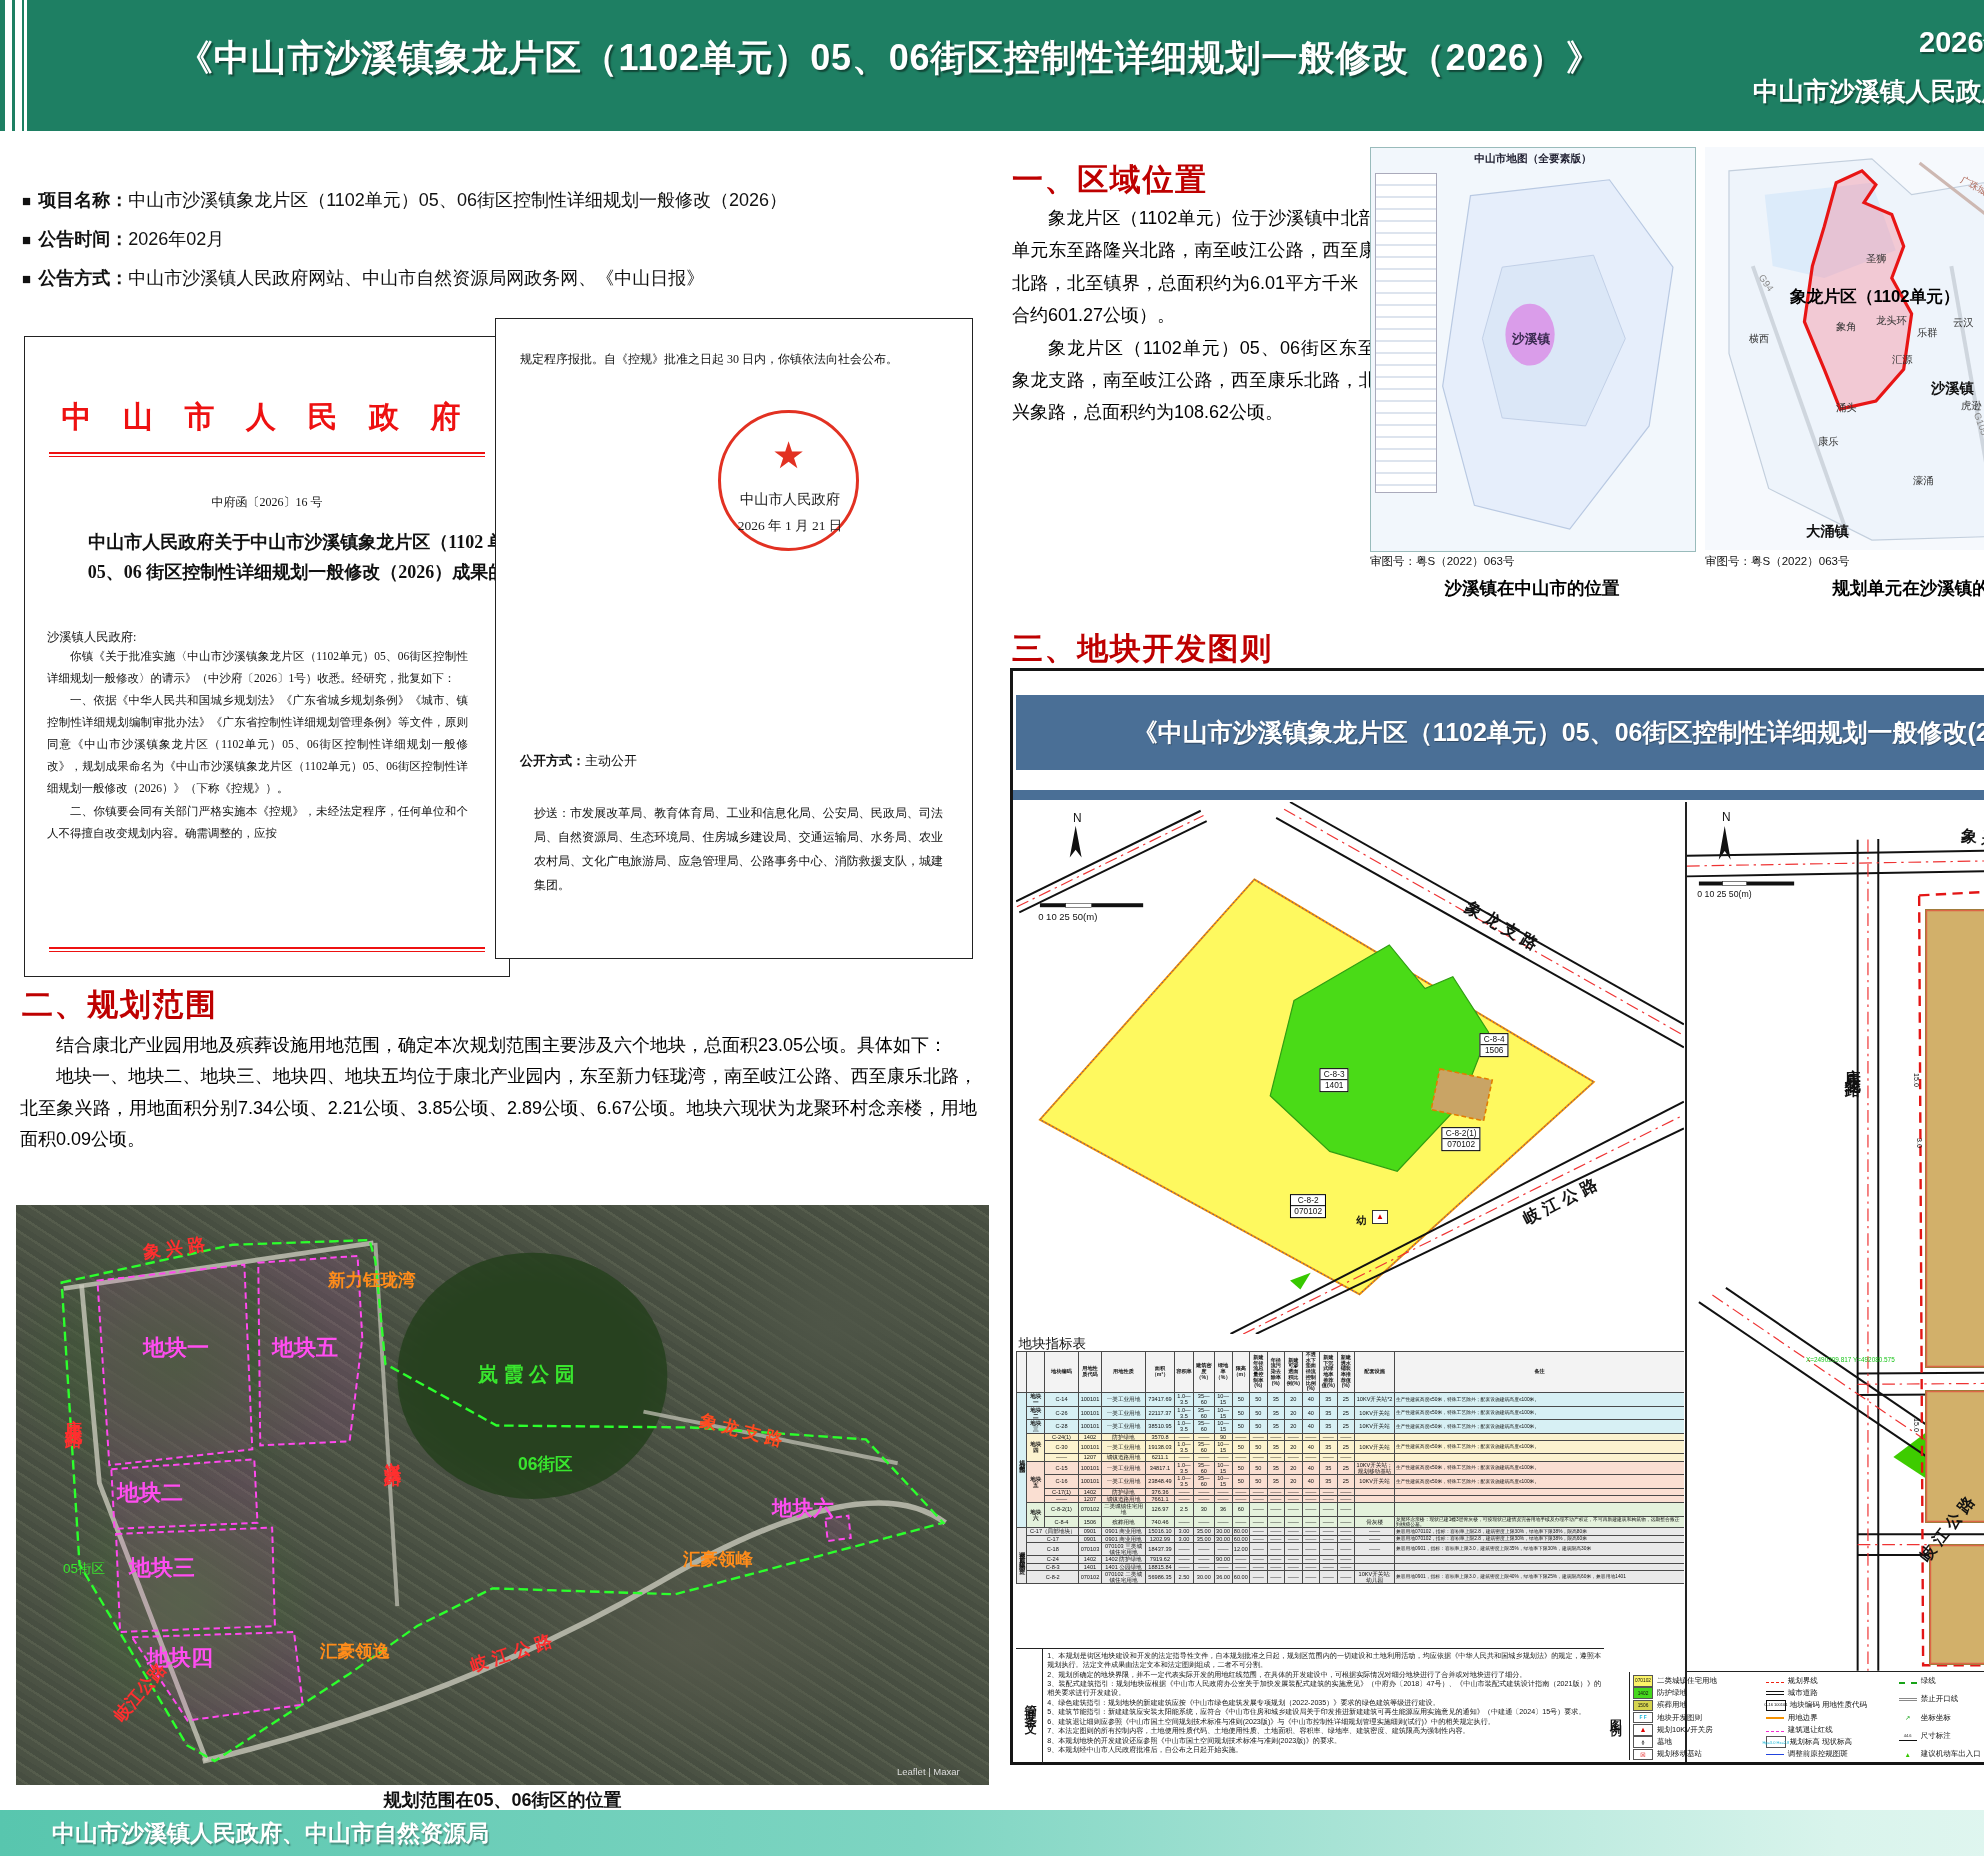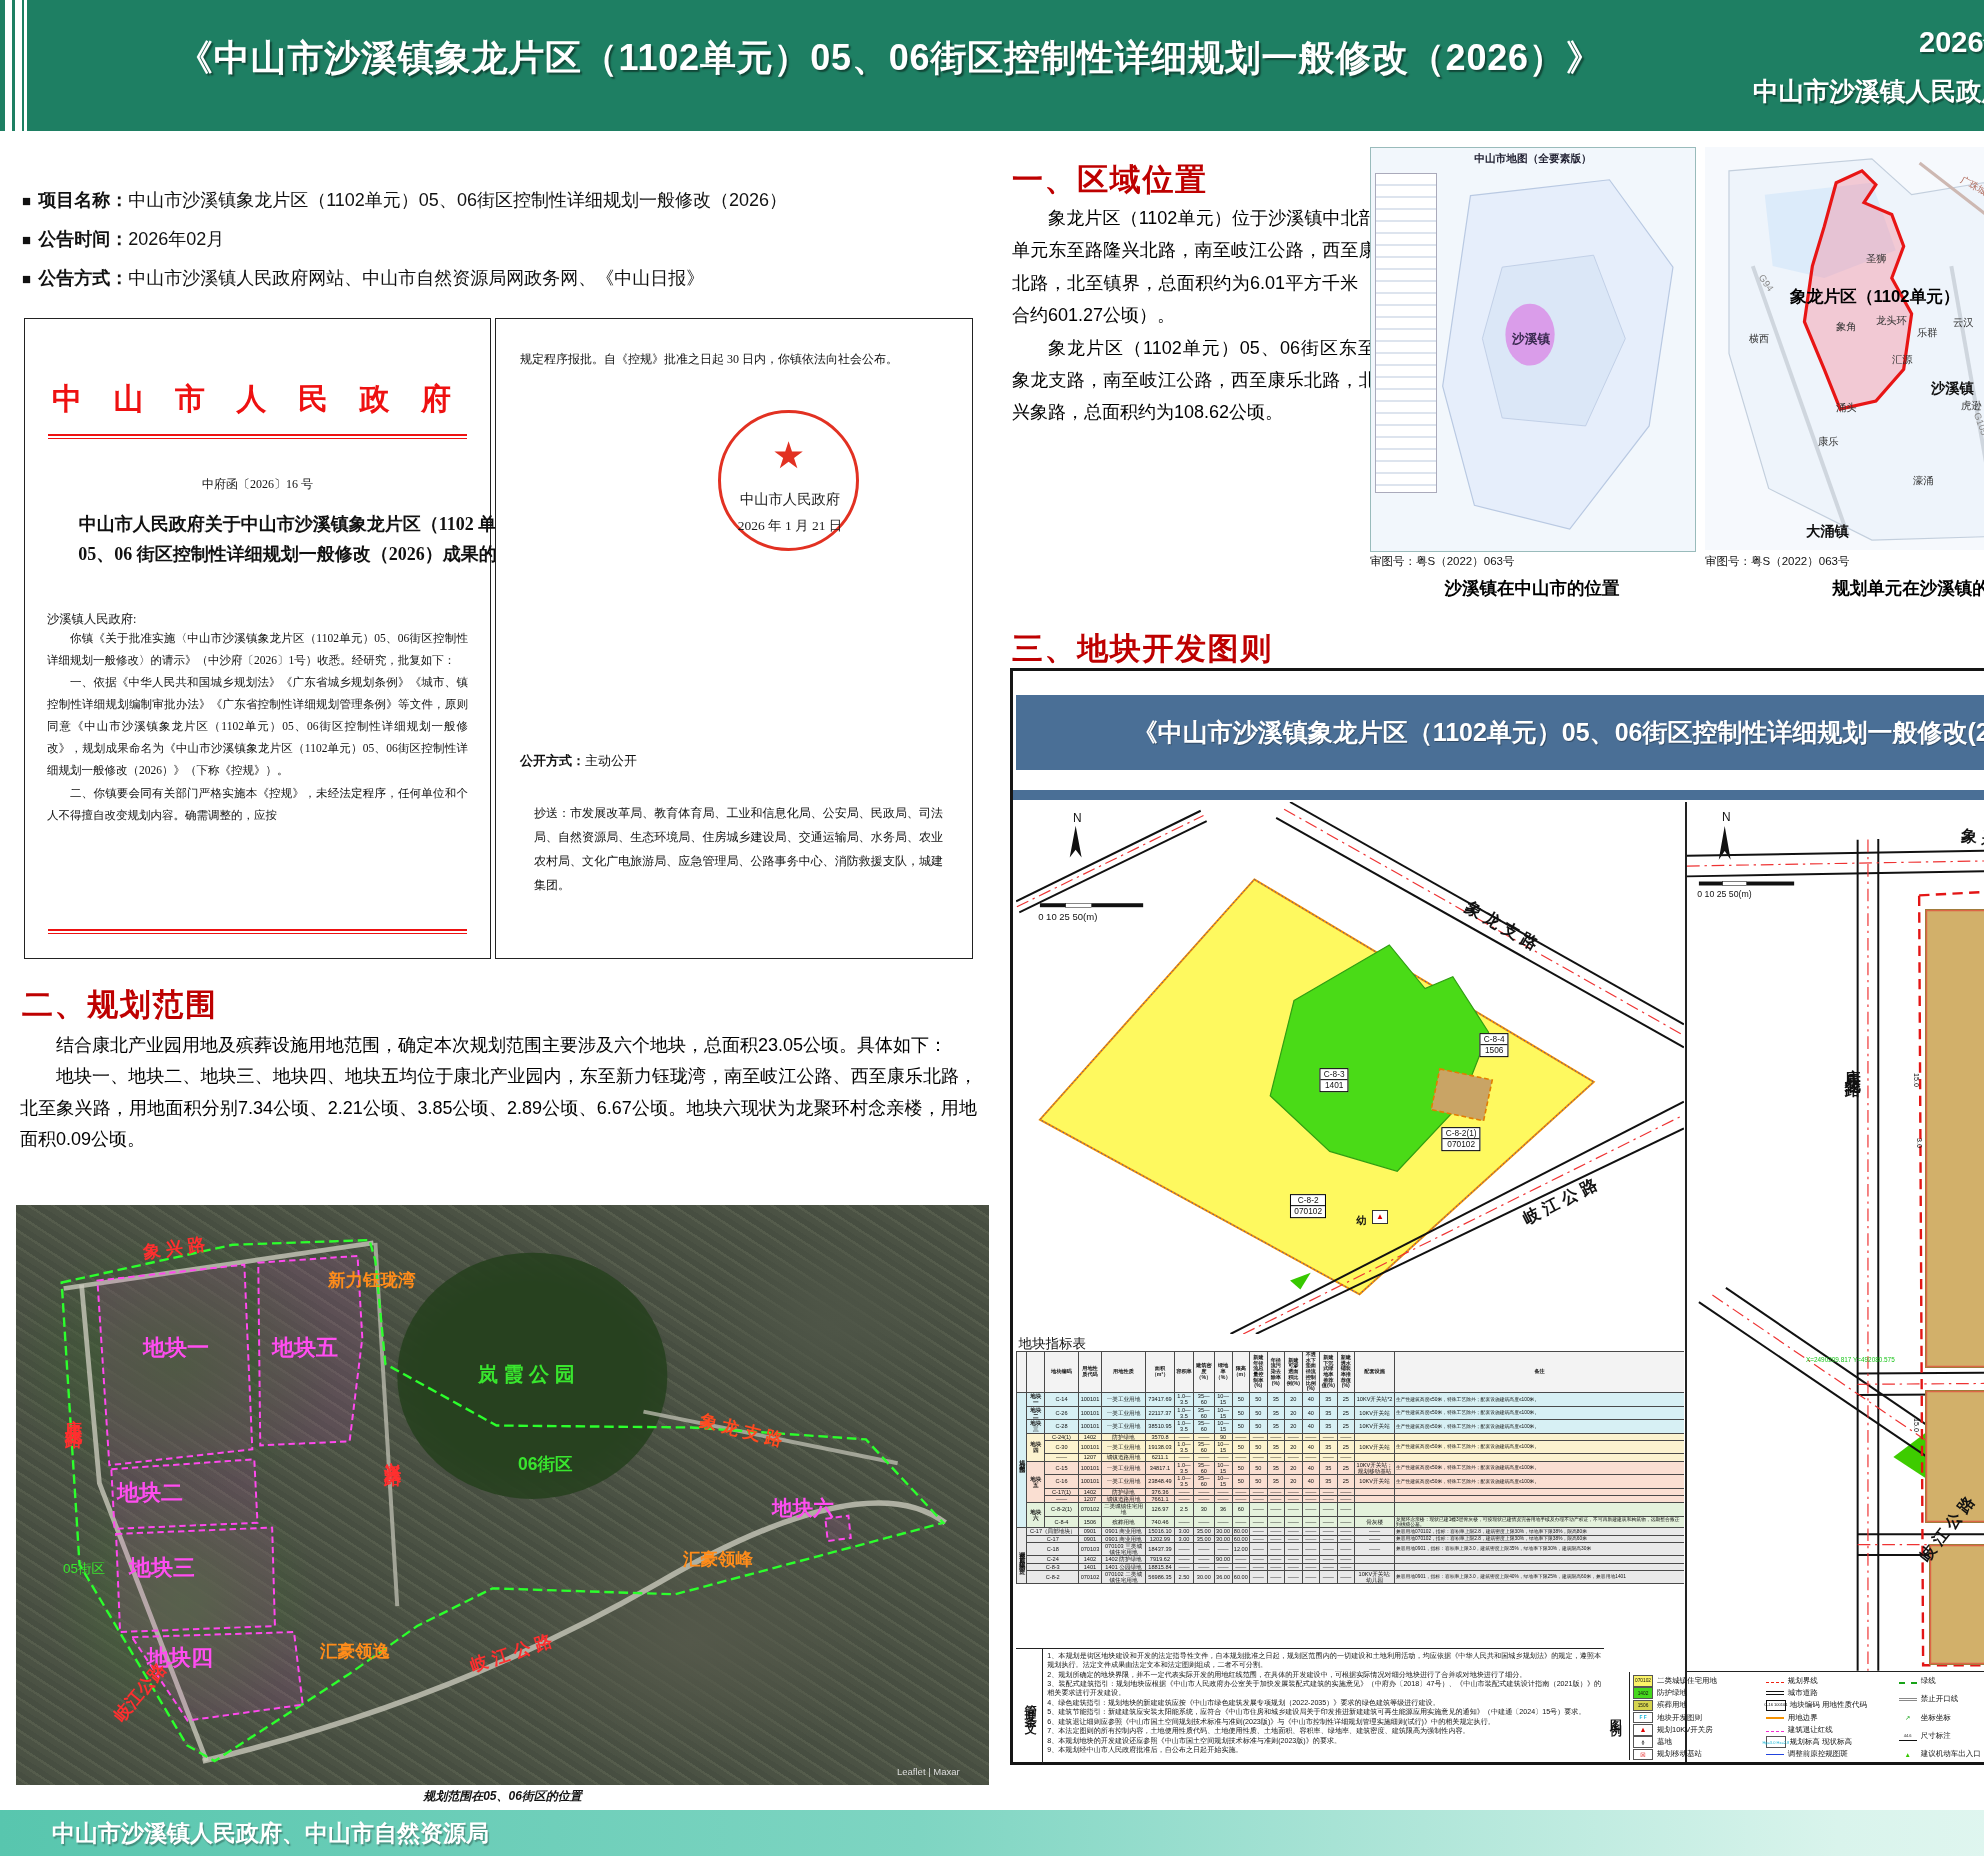--- a/index.html
+++ b/index.html
@@ -11,21 +11,21 @@
   #h-title{position:absolute;left:177px;top:34px;font-size:36px;font-weight:700;color:#fff;
            letter-spacing:0.8px;text-shadow:2px 2.4px 1.6px rgba(0,0,0,.45);white-space:nowrap;}
   #h-date{position:absolute;left:1919px;top:23px;font-size:29px;font-weight:700;color:#fff;text-shadow:1.6px 2px 1.2px rgba(0,0,0,.4);}
   #h-org{position:absolute;left:1753px;top:75px;font-size:25.4px;font-weight:700;color:#fff;text-shadow:1.6px 2px 1.2px rgba(0,0,0,.4);white-space:nowrap;}
   
   #info{position:absolute;left:22px;top:181px;width:969px;}
   .info-line{font-size:18px;line-height:38px;white-space:nowrap;}
   .info-line .bullet{font-size:15px;margin-right:7.1px;}
   
   .docpanel{position:absolute;background:#fff;border:1.2px solid #222;font-family:"Liberation Serif","DejaVu Serif",serif;}
-  #doc1{left:24px;top:318px;width:465px;height:639px;}
+  #doc1{left:24px;top:336px;width:465px;height:639px;padding-left:19px;}
   #doc2{left:495px;top:318px;width:476px;height:639px;}
   #doc1-head{position:absolute;left:0;top:60px;width:100%;text-align:center;font-size:30px;font-weight:700;
              color:#EE1111;letter-spacing:12px;white-space:nowrap;}
   #doc1-rule{position:absolute;left:5%;top:115px;width:90%;border-top:2.8px solid #E11;border-bottom:1.2px solid #E11;height:2.4px;}
   #doc1-no{position:absolute;left:0;top:157px;width:100%;text-align:center;font-size:12px;}
   #doc1-title{position:absolute;left:0;top:191px;width:100%;text-align:center;font-size:18px;font-weight:700;line-height:1.65;}
   #doc1-salut{position:absolute;left:22px;top:292px;font-size:12.3px;}
   #doc1-body{position:absolute;left:22px;top:308px;width:421px;font-size:11.5px;line-height:1.92;text-align:justify;}
   .docp{margin:0;text-indent:2em;}
   #doc1-rule2{position:absolute;left:5%;bottom:24px;width:90%;border-top:2px solid #E11;border-bottom:1.2px solid #E11;height:2px;}
@@ -109,21 +109,21 @@
   #sat{position:absolute;left:16px;top:1205px;width:973px;height:580px;overflow:hidden;
        background:
         radial-gradient(198px 167px at 516px 171px,#2c4a24 0%,#2c4a24 55%,transparent 70%),
         radial-gradient(167px 127px at 814px 119px,#4e5547 0%,transparent 75%),
         radial-gradient(206px 167px at 159px 159px,#3d5c33 0%,transparent 80%),
         radial-gradient(167px 167px at 167px 397px,#46653a 0%,transparent 80%),
         radial-gradient(238px 159px at 675px 437px,#54584a 0%,transparent 80%),
         repeating-linear-gradient(33deg,#4b5244 0 5.6px,#555c4c 5.6px 8px,#474e41 8px 13.5px),
         #49513f;}
   #sat svg{position:absolute;left:0;top:0;}
-  #sat-caption{position:absolute;left:16px;top:1788px;width:973px;text-align:center;font-size:12px;font-weight:700;font-style:italic;}
+  #sat-caption{position:absolute;left:16px;top:1788px;width:973px;text-align:center;font-size:18px;font-weight:700;}
   
   #footer{position:absolute;left:0;top:1810px;width:2626px;height:46px;
      background:linear-gradient(90deg,#58C6AE 0%,#7ED5C2 35%,#D9F4EC 70%,#F8FDFC 100%);}
   #footer .ftext{position:absolute;left:52px;top:0;line-height:46px;font-size:23px;font-weight:700;color:#fff;
      text-shadow:1.2px 1.6px 1.2px rgba(0,0,0,.3);}
   .thin{font-weight:400;}
 </style>
 </head>
 <body>
 

